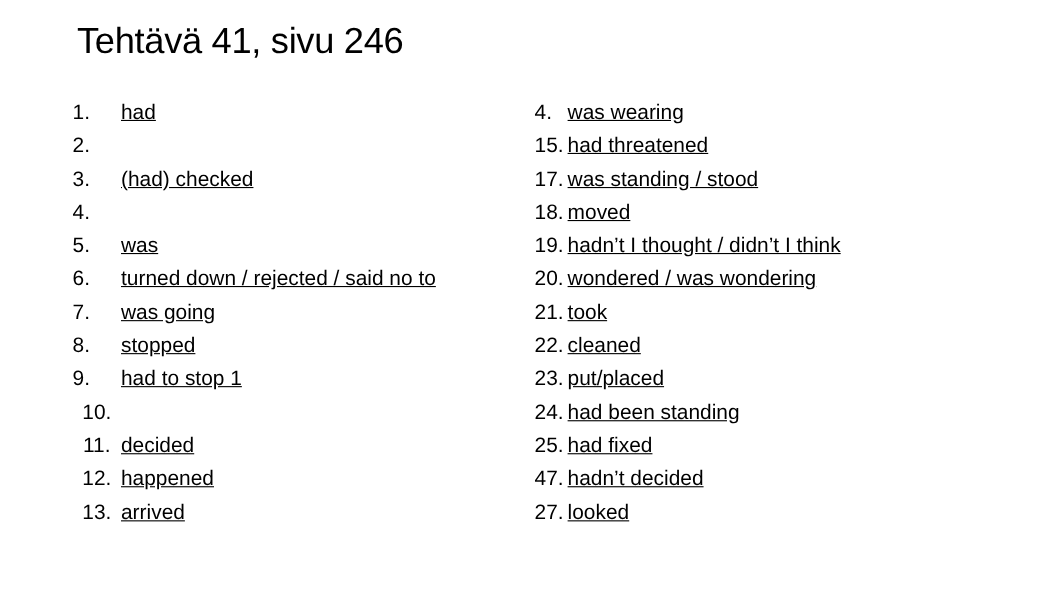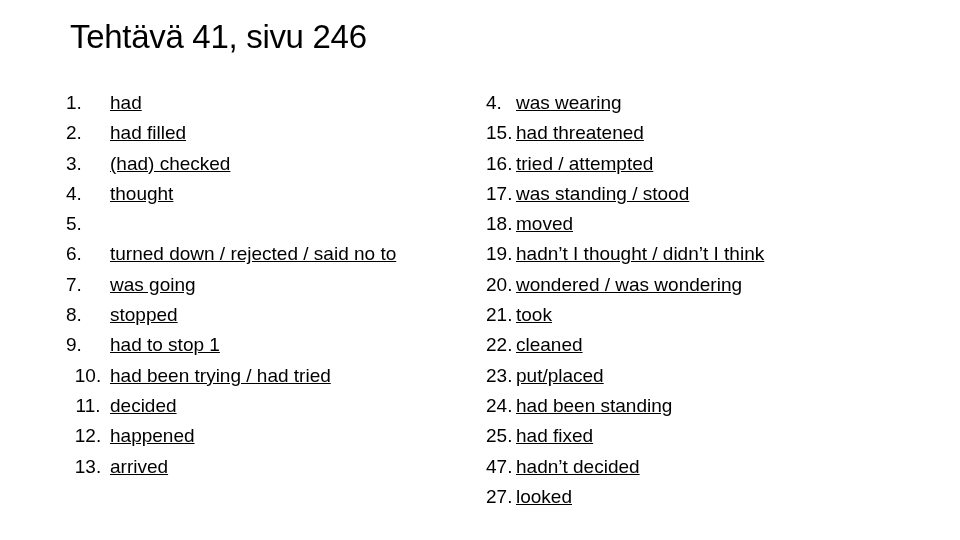--- a/index.html
+++ b/index.html
@@ -86,52 +86,50 @@
 
   <div class="columns">
 
     <div class="column col-left">
       <div class="item">
         <span class="item-num">1.</span>
         <span class="item-text">had</span>
       </div>
       <div class="item">
         <span class="item-num">2.</span>
-        <span class="item-text">had filled</span>
       </div>
       <div class="item">
         <span class="item-num">3.</span>
         <span class="item-text">(had) checked</span>
       </div>
       <div class="item">
         <span class="item-num">4.</span>
-        <span class="item-text">thought</span>
       </div>
       <div class="item">
         <span class="item-num">5.</span>
+        <span class="item-text">was</span>
       </div>
       <div class="item">
         <span class="item-num">6.</span>
         <span class="item-text">turned down / rejected / said no to</span>
       </div>
       <div class="item">
         <span class="item-num">7.</span>
         <span class="item-text">was going</span>
       </div>
       <div class="item">
         <span class="item-num">8.</span>
         <span class="item-text">stopped</span>
       </div>
       <div class="item">
         <span class="item-num">9.</span>
         <span class="item-text">had to stop 1</span>
       </div>
       <div class="item">
         <span class="item-num wide">10.</span>
-        <span class="item-text">had been trying / had tried</span>
       </div>
       <div class="item">
         <span class="item-num wide">11.</span>
         <span class="item-text">decided</span>
       </div>
       <div class="item">
         <span class="item-num wide">12.</span>
         <span class="item-text">happened</span>
       </div>
       <div class="item">
@@ -141,24 +139,20 @@
     </div>
 
     <div class="column col-right">
       <div class="item">
         <span class="item-num">4.</span>
         <span class="item-text">was wearing</span>
       </div>
       <div class="item">
         <span class="item-num">15.</span>
         <span class="item-text">had threatened</span>
-      </div>
-      <div class="item">
-        <span class="item-num">16.</span>
-        <span class="item-text">tried / attempted</span>
       </div>
       <div class="item">
         <span class="item-num">17.</span>
         <span class="item-text">was standing / stood</span>
       </div>
       <div class="item">
         <span class="item-num">18.</span>
         <span class="item-text">moved</span>
       </div>
       <div class="item">

